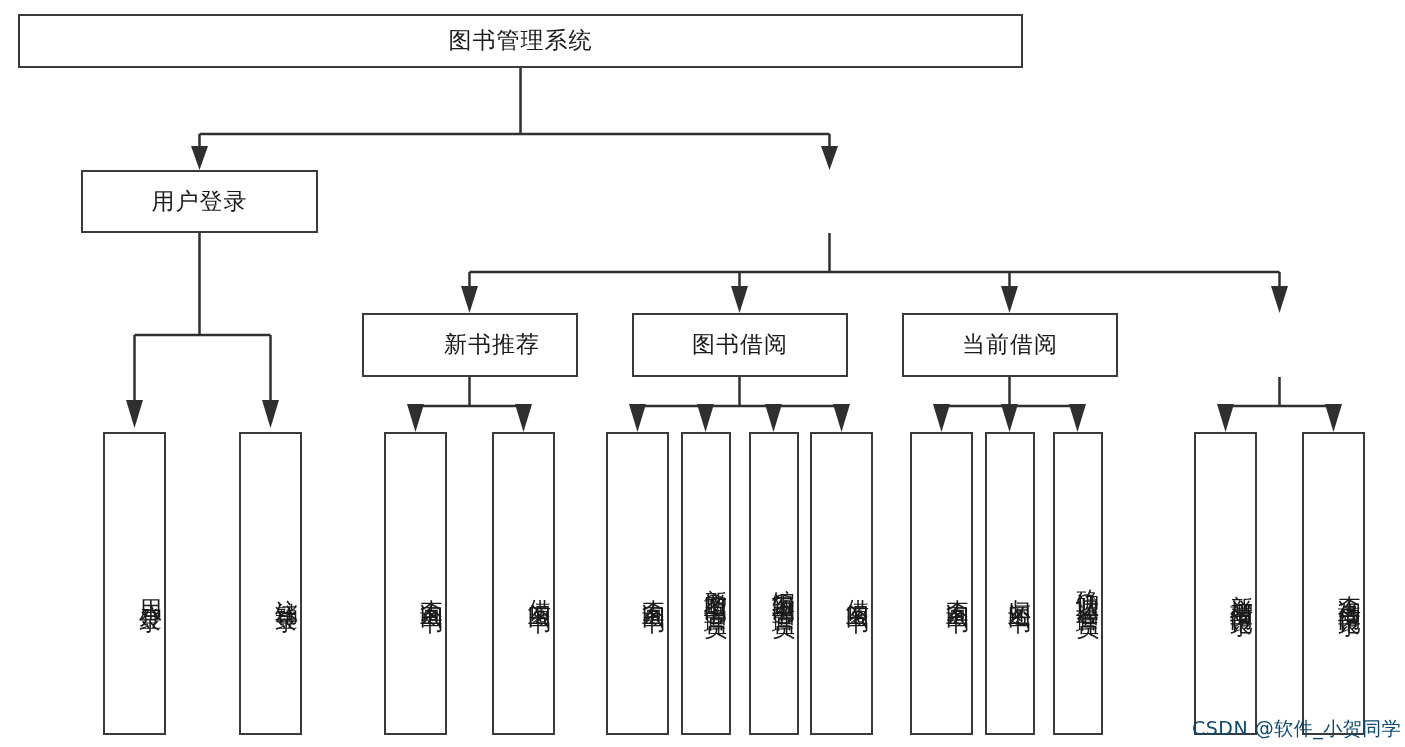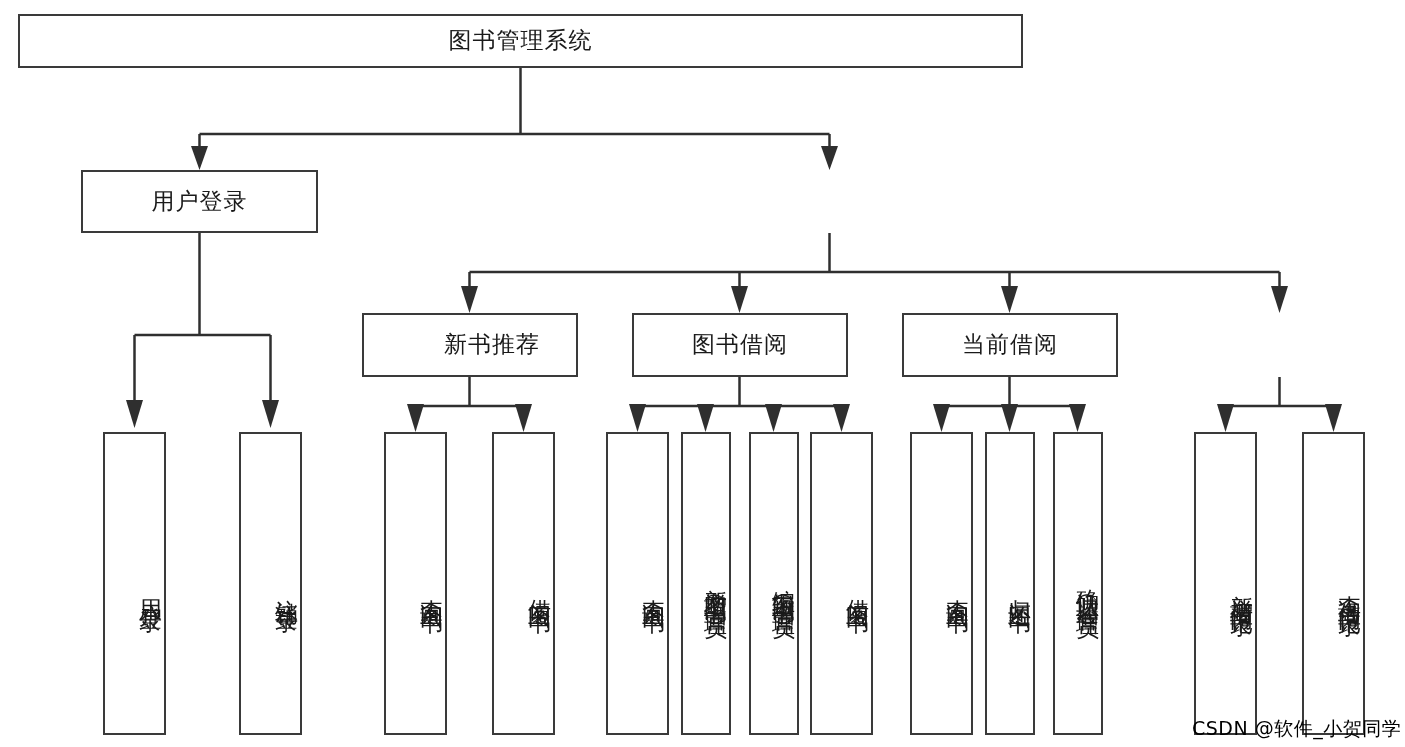--- a/index.html
+++ b/index.html
@@ -42,21 +42,21 @@
     padding-top: 10px;
     align-items: flex-start;
     justify-content: center;
   }
   .node-label {
     display: block;
     white-space: pre-line;
   }
   .watermark {
     position: absolute;
-    color: #000000;
+    color: #0c4a6e;
     font-size: 19px;
     letter-spacing: 0.5px;
     white-space: nowrap;
     font-family: "DejaVu Sans", "Liberation Sans", sans-serif;
   }
   svg.edges {
     position: absolute;
     left: 0;
     top: 0;
     width: 1405px;

